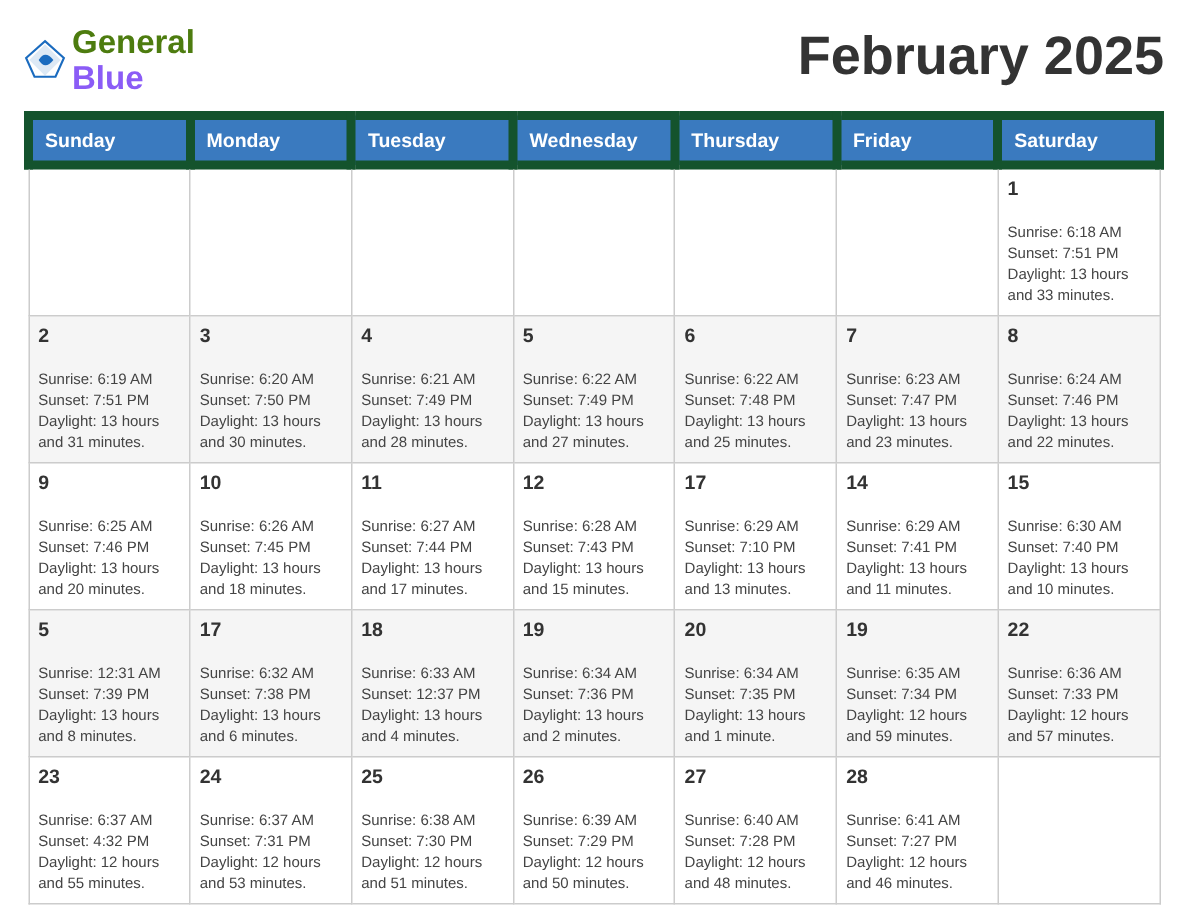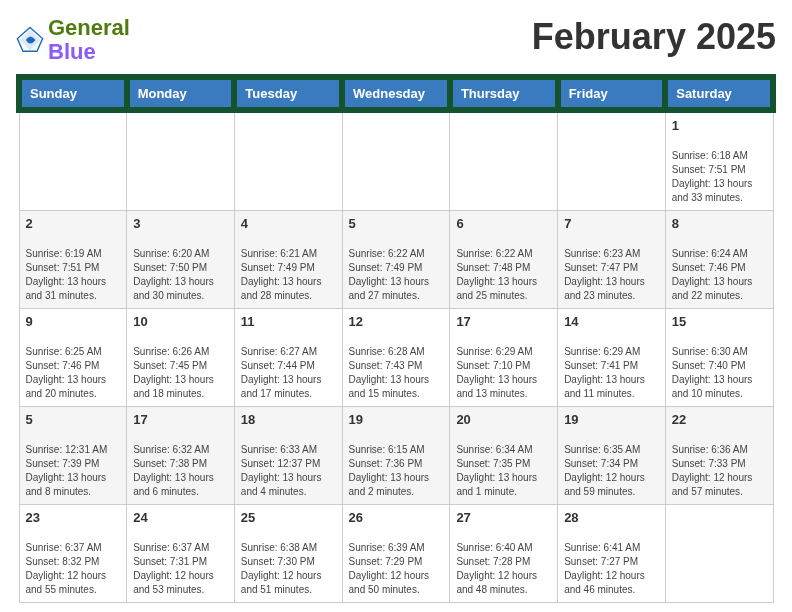--- a/index.html
+++ b/index.html
@@ -235,21 +235,21 @@
 Daylight: 13 hours and 6 minutes.</div>
         </td>
         <td>
           <span class="day-num">18</span>
           <div class="day-info">Sunrise: 6:33 AM
 Sunset: 12:37 PM
 Daylight: 13 hours and 4 minutes.</div>
         </td>
         <td>
           <span class="day-num">19</span>
-          <div class="day-info">Sunrise: 6:15 AM
+          <div class="day-info">Sunrise: 6:34 AM
 Sunset: 7:36 PM
 Daylight: 13 hours and 2 minutes.</div>
         </td>
         <td>
           <span class="day-num">20</span>
           <div class="day-info">Sunrise: 6:34 AM
 Sunset: 7:35 PM
 Daylight: 13 hours and 1 minute.</div>
         </td>
         <td>
@@ -262,21 +262,21 @@
           <span class="day-num">22</span>
           <div class="day-info">Sunrise: 6:36 AM
 Sunset: 7:33 PM
 Daylight: 12 hours and 57 minutes.</div>
         </td>
       </tr>
       <tr>
         <td>
           <span class="day-num">23</span>
           <div class="day-info">Sunrise: 6:37 AM
-Sunset: 8:32 PM
+Sunset: 4:32 PM
 Daylight: 12 hours and 55 minutes.</div>
         </td>
         <td>
           <span class="day-num">24</span>
           <div class="day-info">Sunrise: 6:37 AM
 Sunset: 7:31 PM
 Daylight: 12 hours and 53 minutes.</div>
         </td>
         <td>
           <span class="day-num">25</span>

